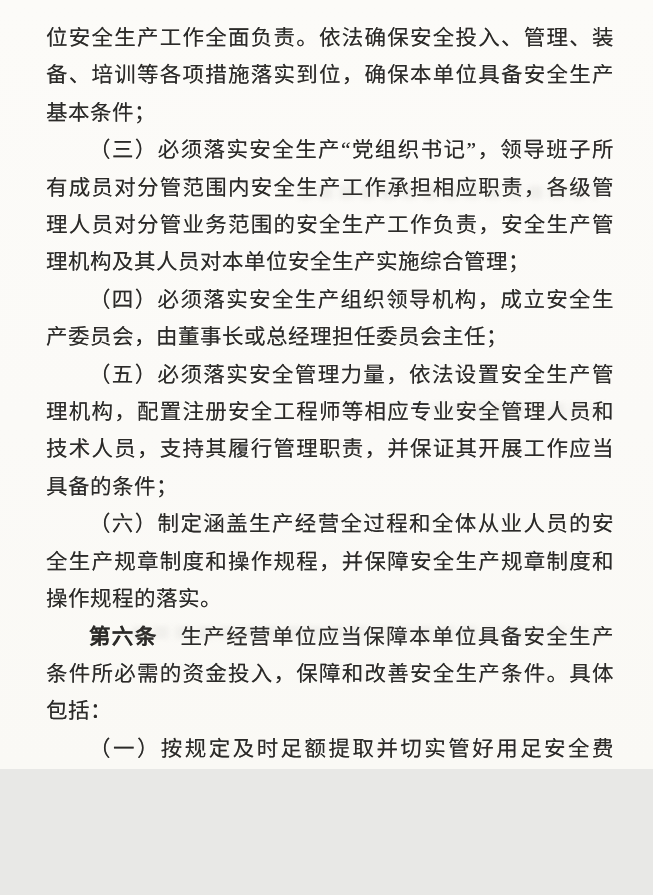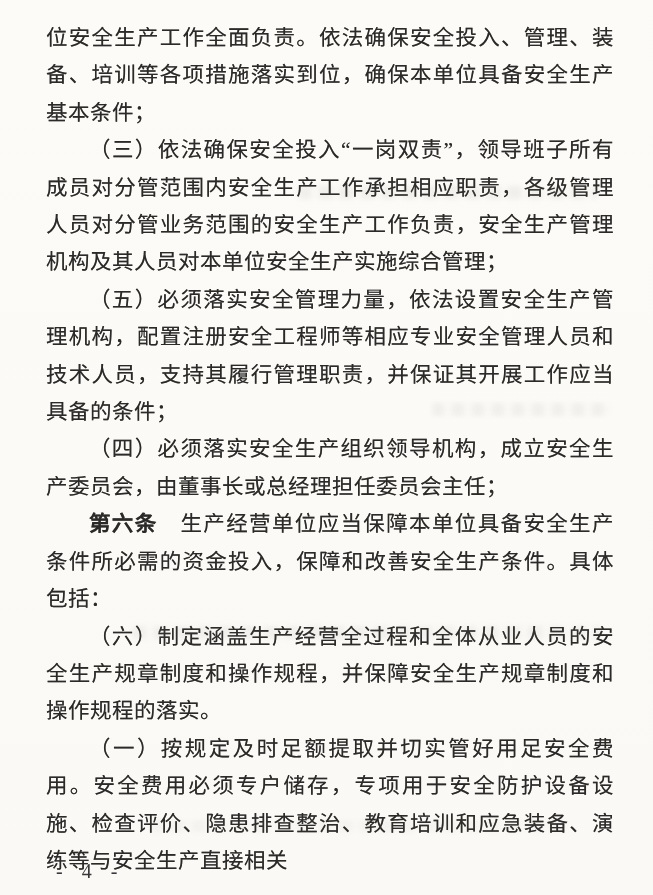--- a/index.html
+++ b/index.html
@@ -3,21 +3,21 @@
 <meta charset="utf-8">
 <style>
   html, body {
     margin: 0;
     padding: 0;
     background: #e8e8e6;
   }
   .page {
     position: relative;
     width: 653px;
-    height: 895px;
+    height: 769px;
     margin: 0;
     background: linear-gradient(180deg, #fcfbf8 0%, #fbfaf7 55%, #faf9f5 100%);
     overflow: hidden;
     font-family: "Liberation Serif", "DejaVu Serif", serif;
     color: #2b2a28;
   }
   .content {
     position: absolute;
     left: 46px;
     top: 20px;
@@ -62,25 +62,25 @@
         background: repeating-linear-gradient(90deg, rgba(138,136,130,0.16) 0 14px, rgba(160,158,152,0.04) 14px 22px); }
   .a4 { left: 150px; top: 820px; width: 420px; height: 12px; opacity: 0.35;
         background: repeating-linear-gradient(90deg, rgba(138,136,130,0.16) 0 13px, rgba(160,158,152,0.04) 13px 21px); }
 </style>
 </head>
 <body>
 
 <div class="page">
   <div class="content">
     <p>位安全生产工作全面负责。依法确保安全投入、管理、装备、培训等各项措施落实到位，确保本单位具备安全生产基本条件；</p>
-    <p class="indent">（三）依法确保安全投入“一岗双责”，领导班子所有成员对分管范围内安全生产工作承担相应职责，各级管理人员对分管业务范围的安全生产工作负责，安全生产管理机构及其人员对本单位安全生产实施综合管理；</p>
+    <p class="indent">（三）必须落实安全生产“党组织书记”，领导班子所有成员对分管范围内安全生产工作承担相应职责，各级管理人员对分管业务范围的安全生产工作负责，安全生产管理机构及其人员对本单位安全生产实施综合管理；</p>
+    <p class="indent">（四）必须落实安全生产组织领导机构，成立安全生产委员会，由董事长或总经理担任委员会主任；</p>
     <p class="indent">（五）必须落实安全管理力量，依法设置安全生产管理机构，配置注册安全工程师等相应专业安全管理人员和技术人员，支持其履行管理职责，并保证其开展工作应当具备的条件；</p>
-    <p class="indent">（四）必须落实安全生产组织领导机构，成立安全生产委员会，由董事长或总经理担任委员会主任；</p>
+    <p class="indent">（六）制定涵盖生产经营全过程和全体从业人员的安全生产规章制度和操作规程，并保障安全生产规章制度和操作规程的落实。</p>
     <p class="indent"><strong class="lead">第六条</strong><span>　生产经营单位应当保障本单位具备安全生产条件所必需的资金投入，保障和改善安全生产条件。具体包括：</span></p>
-    <p class="indent">（六）制定涵盖生产经营全过程和全体从业人员的安全生产规章制度和操作规程，并保障安全生产规章制度和操作规程的落实。</p>
     <p class="indent">（一）按规定及时足额提取并切实管好用足安全费用。安全费用必须专户储存，专项用于安全防护设备设施、检查评价、隐患排查整治、教育培训和应急装备、演练等与安全生产直接相关</p>
   </div>
 
   <div class="artifact a1"></div>
   <div class="artifact a2"></div>
   <div class="artifact a3"></div>
   <div class="artifact a4"></div>
 
   <div class="page-number">- 4 -</div>
 </div>

